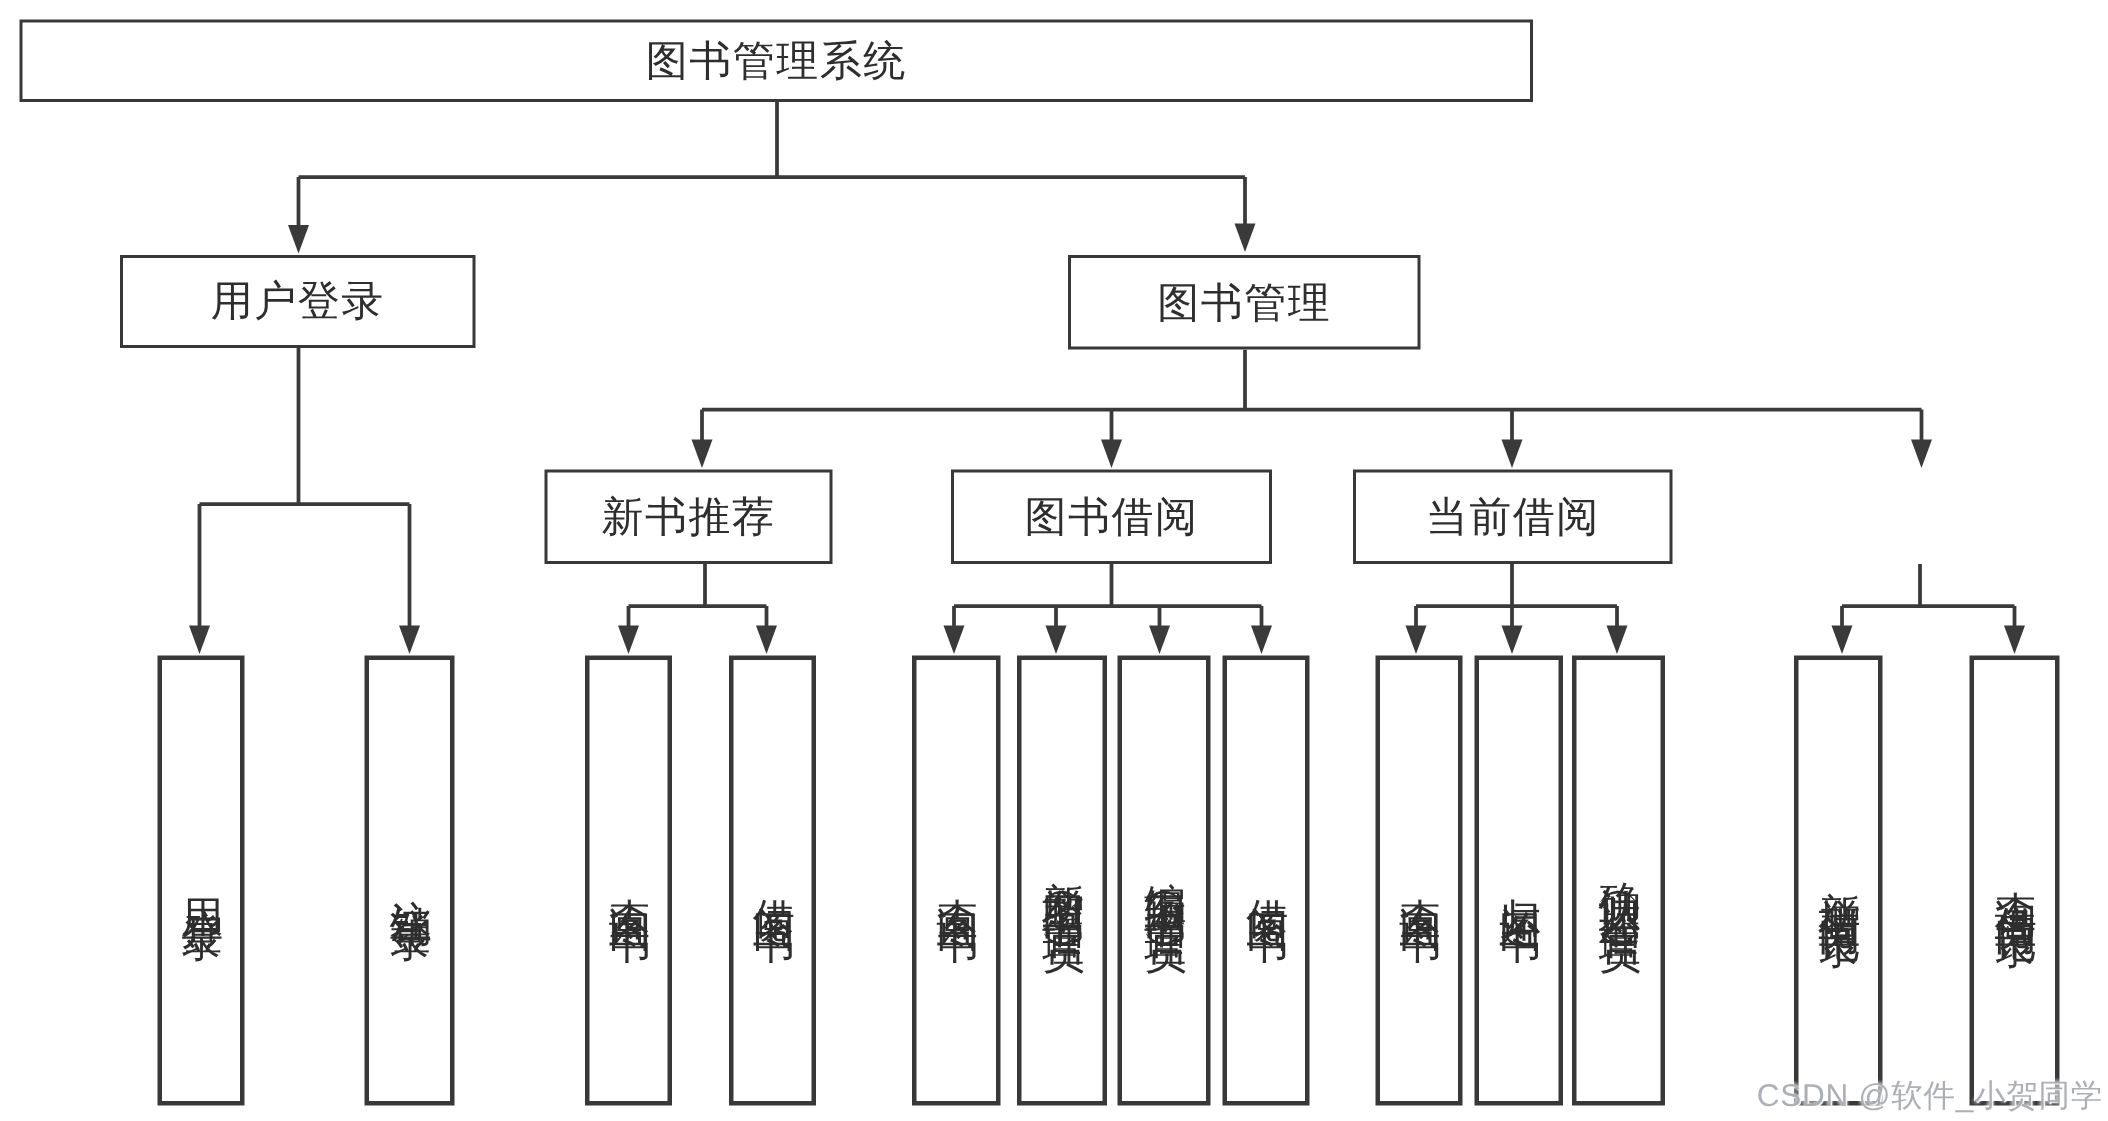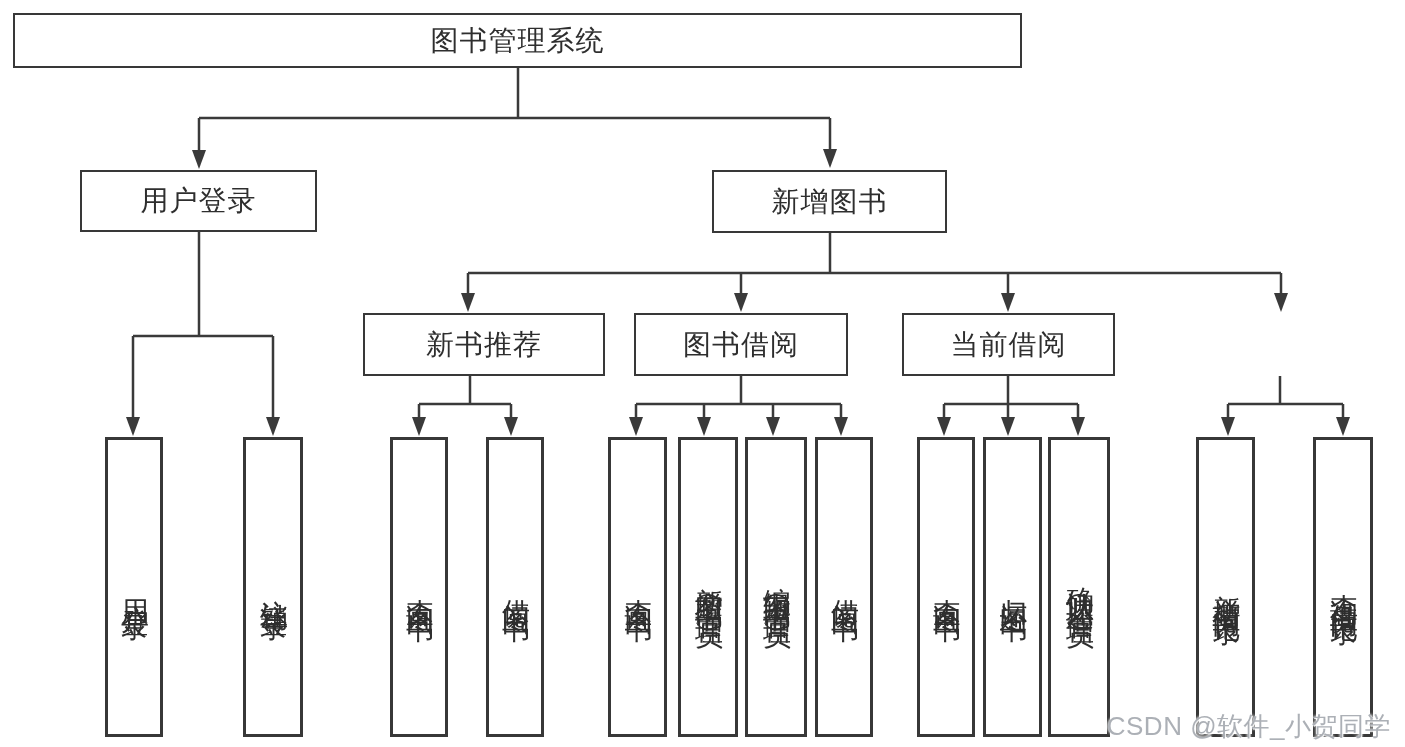--- a/index.html
+++ b/index.html
@@ -23,22 +23,22 @@
     font-size:28px;letter-spacing:1px;white-space:nowrap;
   }
   .box.v{border-width:3px;}
   .box.v span{
     writing-mode:vertical-rl;
     text-orientation:mixed;
     font-size:28px;letter-spacing:5px;line-height:1.1;
     white-space:nowrap;
   }
   .watermark{
-    position:absolute;right:14px;bottom:3px;
-    font-size:26px;letter-spacing:0.5px;
+    position:absolute;right:3px;bottom:3px;
+    font-size:21px;letter-spacing:0.5px;
     color:rgba(168,172,178,0.95);
     text-shadow:0 0 3px #ffffff, 0 0 3px #ffffff, 1px 1px 0 rgba(255,255,255,0.85);
     z-index:5;white-space:nowrap;
   }
 </style>
 </head>
 <body>
 
 <div class="stage">
 
@@ -75,24 +75,24 @@
   </svg>
 
   <div class="box h" style="left:13px;top:13px;width:1009px;height:55px">
     <span>图书管理系统</span>
   </div>
 
   <div class="box h" style="left:80px;top:170px;width:237px;height:62px">
     <span>用户登录</span>
   </div>
   <div class="box h" style="left:712px;top:170px;width:235px;height:63px">
-    <span>新增图书</span>
+    <span>图书管理</span>
   </div>
 
-  <div class="box h" style="left:363px;top:313px;width:242px;height:63px">
+  <div class="box h" style="left:363px;top:313px;width:192px;height:63px">
     <span>新书推荐</span>
   </div>
   <div class="box h" style="left:902px;top:313px;width:213px;height:63px">
     <span>当前借阅</span>
   </div>
   <div class="box h" style="left:634px;top:313px;width:214px;height:63px">
     <span>图书借阅</span>
   </div>
 
   <div class="box v" style="left:105px;top:437px;width:58px;height:300px">

